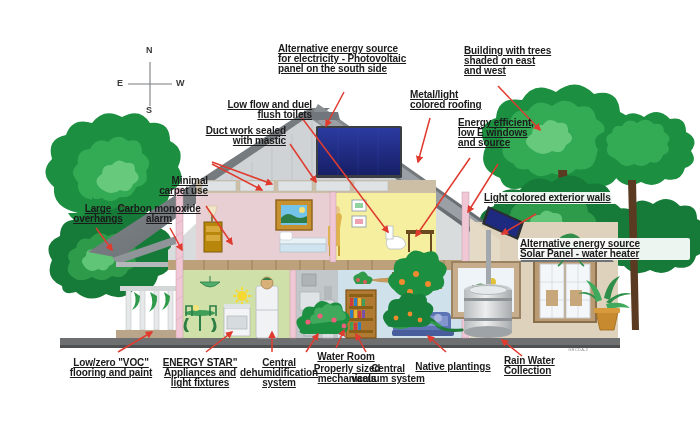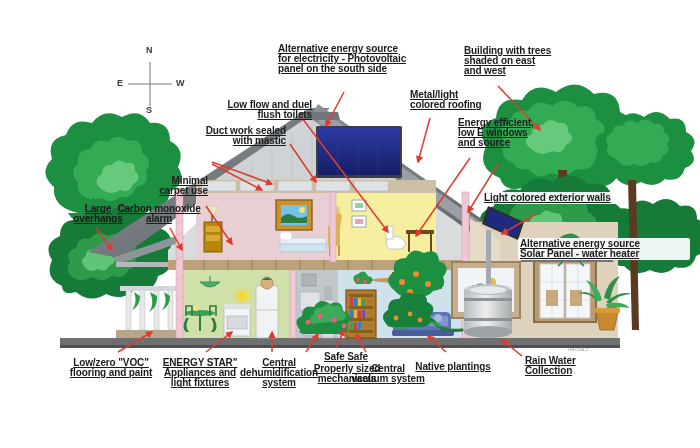--- a/index.html
+++ b/index.html
@@ -534,25 +534,25 @@
 Appliances and
 light fixtures</div>
 
   <div class="lbl c" style="left:240px;top:358px;width:78px;">Central
 dehumidification
 system</div>
 
   <div class="lbl c" style="left:312px;top:364px;width:70px;">Properly sized
 mechanicals</div>
 
-  <div class="lbl c" style="left:312px;top:352px;width:68px;">Safe Safe</div>
+  <div class="lbl c" style="left:312px;top:352px;width:68px;">Water Room</div>
 
   <div class="lbl c" style="left:350px;top:364px;width:76px;">Central
 vacuum system</div>
 
   <div class="lbl c" style="left:412px;top:362px;width:82px;">Native plantings</div>
 
-  <div class="lbl l" style="left:504px;top:356px;width:70px;margin-left:21px;">Rain Water
+  <div class="lbl l" style="left:504px;top:356px;width:70px;">Rain Water
 Collection</div>
 
   <div class="wmk" style="left:568px;top:347px;">GRCDA-2</div>
 
 </div>
 
 </body></html>

